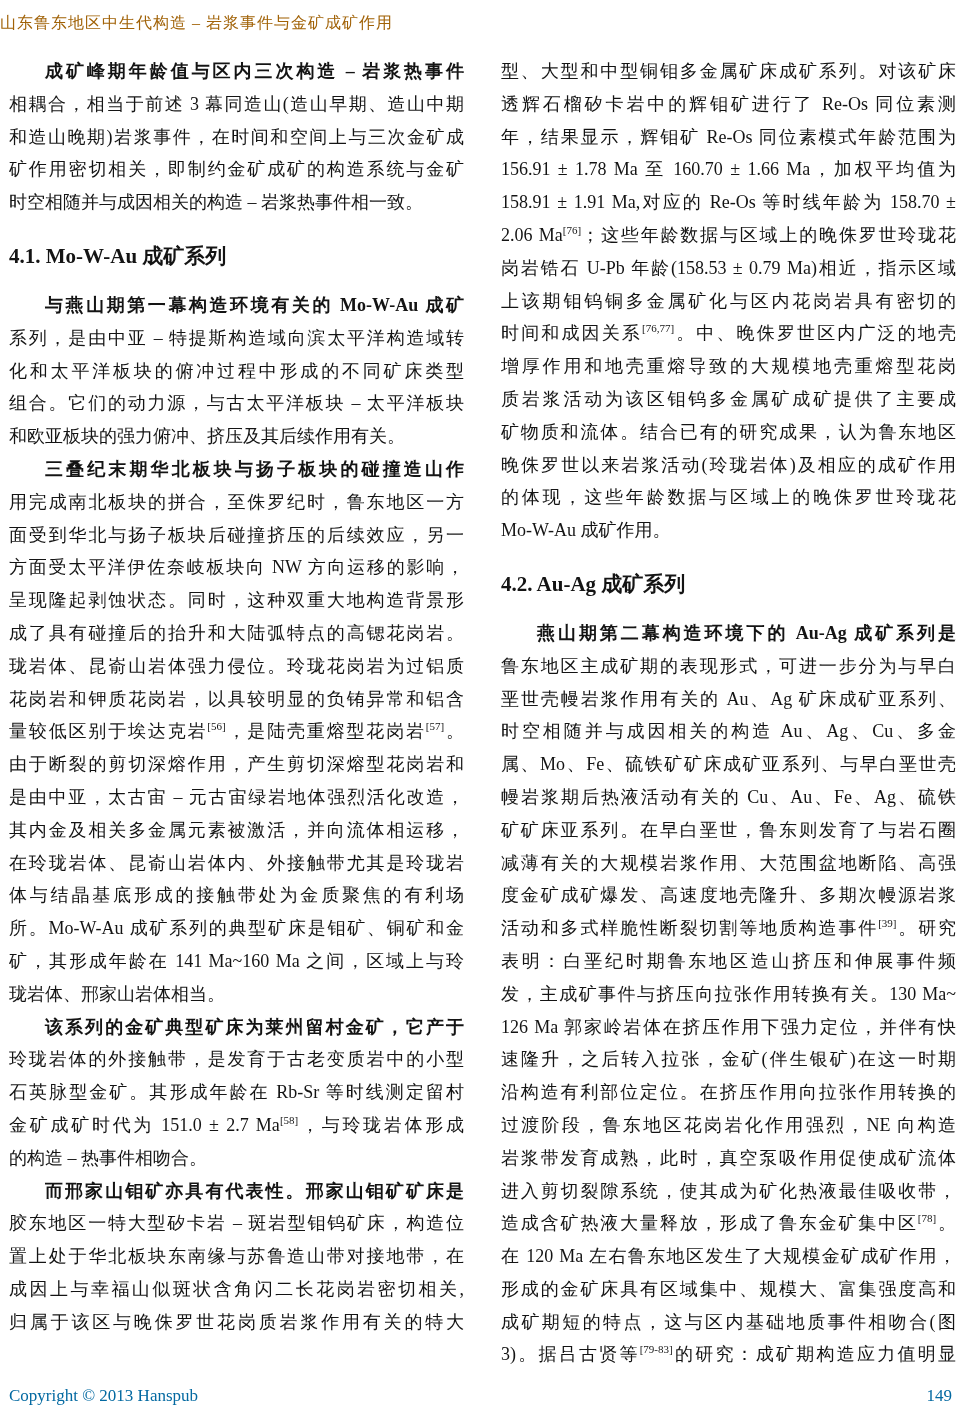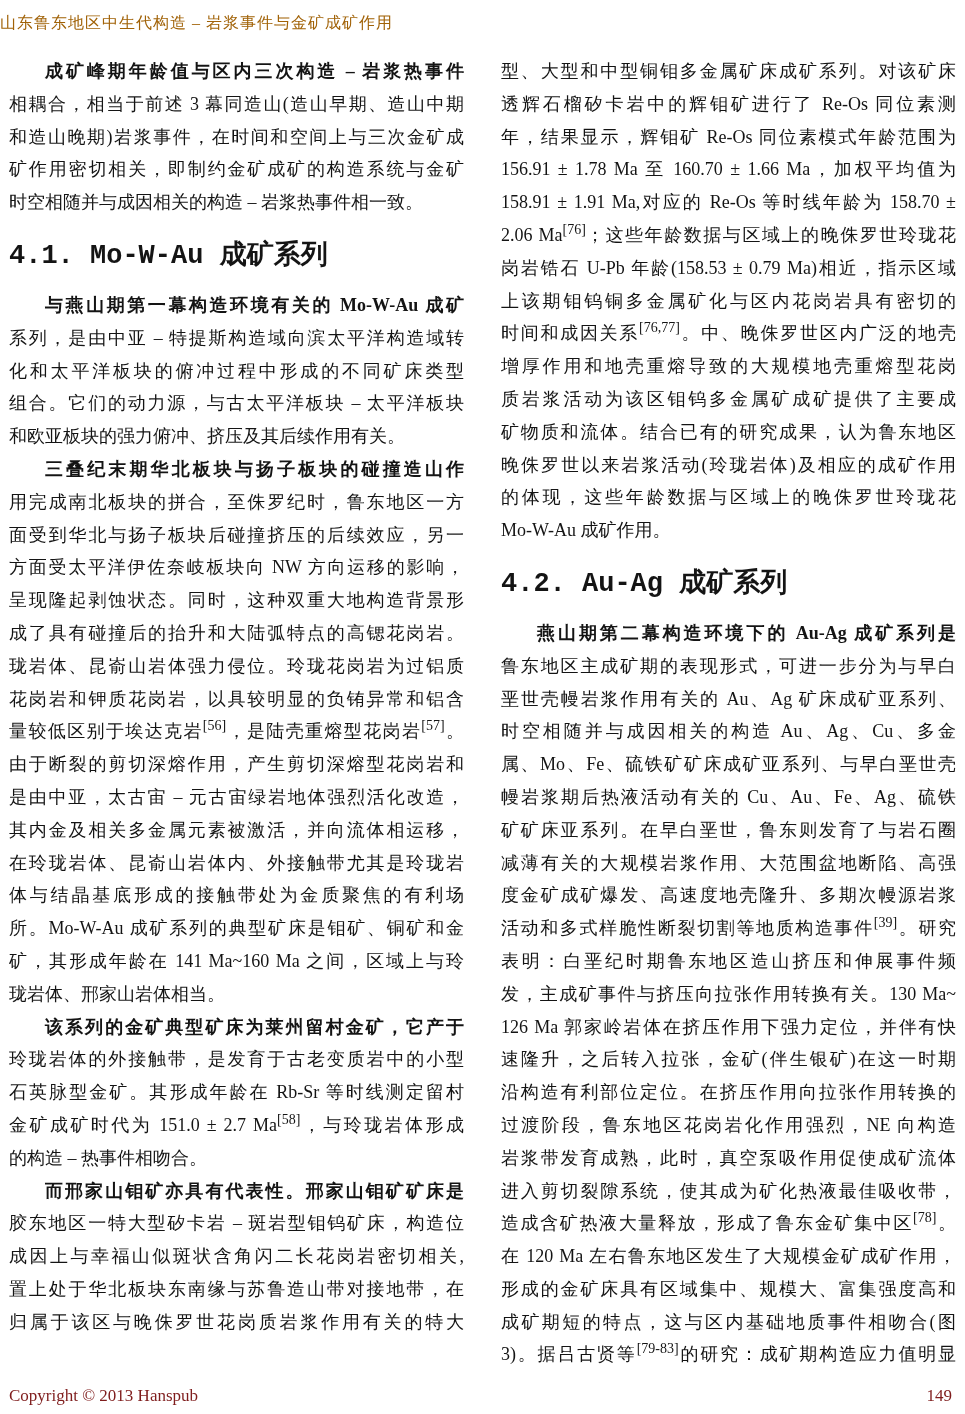--- a/index.html
+++ b/index.html
@@ -31,41 +31,40 @@
   }
   .col { width: 455px; }
   .line {
     font-size: 18px;
     line-height: 32.8px;
     text-align: justify;
   }
   .line.j { text-align-last: justify; }
   .line.ind { text-indent: 2em; font-weight: bold; }
   .heading {
-    font-size: 27px;
+    font-size: 21px;
     line-height: 30px;
     font-weight: bold;
     margin: 22px 0 18px 0;
     text-align: left;
-    font-family: Liberation Mono, monospace;
   }
   sup.cite {
-    font-size: 14px;
+    font-size: 11px;
     line-height: 0;
     vertical-align: super;
   }
   .page-footer {
     position: absolute;
     left: 9px;
     right: 13px;
     top: 1386px;
     display: flex;
     justify-content: space-between;
     font-size: 17px;
-    color: #7f1d1d;
+    color: #0369a1;
   }
 </style>
 </head>
 <body>
 
 <div class="page">
   <div class="page-header">山东鲁东地区中生代构造 – 岩浆事件与金矿成矿作用</div>
   <div class="columns">
     <div class="col" id="col-left">
         <div class="line j ind">成矿峰期年龄值与区内三次构造 – 岩浆热事件</div>
@@ -96,22 +95,22 @@
         <div class="line j">所。Mo-W-Au 成矿系列的典型矿床是钼矿、铜矿和金</div>
         <div class="line j">矿，其形成年龄在 141 Ma~160 Ma 之间，区域上与玲</div>
         <div class="line">珑岩体、邢家山岩体相当。</div>
         <div class="line j ind">该系列的金矿典型矿床为莱州留村金矿，它产于</div>
         <div class="line j">玲珑岩体的外接触带，是发育于古老变质岩中的小型</div>
         <div class="line j">石英脉型金矿。其形成年龄在 Rb-Sr 等时线测定留村</div>
         <div class="line j">金矿成矿时代为 151.0 ± 2.7 Ma<sup class="cite">[58]</sup>，与玲珑岩体形成</div>
         <div class="line">的构造 – 热事件相吻合。</div>
         <div class="line j ind">而邢家山钼矿亦具有代表性。邢家山钼矿矿床是</div>
         <div class="line j">胶东地区一特大型矽卡岩 – 斑岩型钼钨矿床，构造位</div>
+        <div class="line j">置上处于华北板块东南缘与苏鲁造山带对接地带，在</div>
         <div class="line j">成因上与幸福山似斑状含角闪二长花岗岩密切相关,</div>
-        <div class="line j">置上处于华北板块东南缘与苏鲁造山带对接地带，在</div>
         <div class="line j">归属于该区与晚侏罗世花岗质岩浆作用有关的特大</div>
       </div>
     <div class="col" id="col-right">
         <div class="line j">型、大型和中型铜钼多金属矿床成矿系列。对该矿床</div>
         <div class="line j">透辉石榴矽卡岩中的辉钼矿进行了 Re-Os 同位素测</div>
         <div class="line j">年，结果显示，辉钼矿 Re-Os 同位素模式年龄范围为</div>
         <div class="line j">156.91 ± 1.78 Ma 至 160.70 ± 1.66 Ma，加权平均值为</div>
         <div class="line j">158.91 ± 1.91 Ma,对应的 Re-Os 等时线年龄为 158.70 ±</div>
         <div class="line j">2.06 Ma<sup class="cite">[76]</sup>；这些年龄数据与区域上的晚侏罗世玲珑花</div>
         <div class="line j">岗岩锆石 U-Pb 年龄(158.53 ± 0.79 Ma)相近，指示区域</div>

